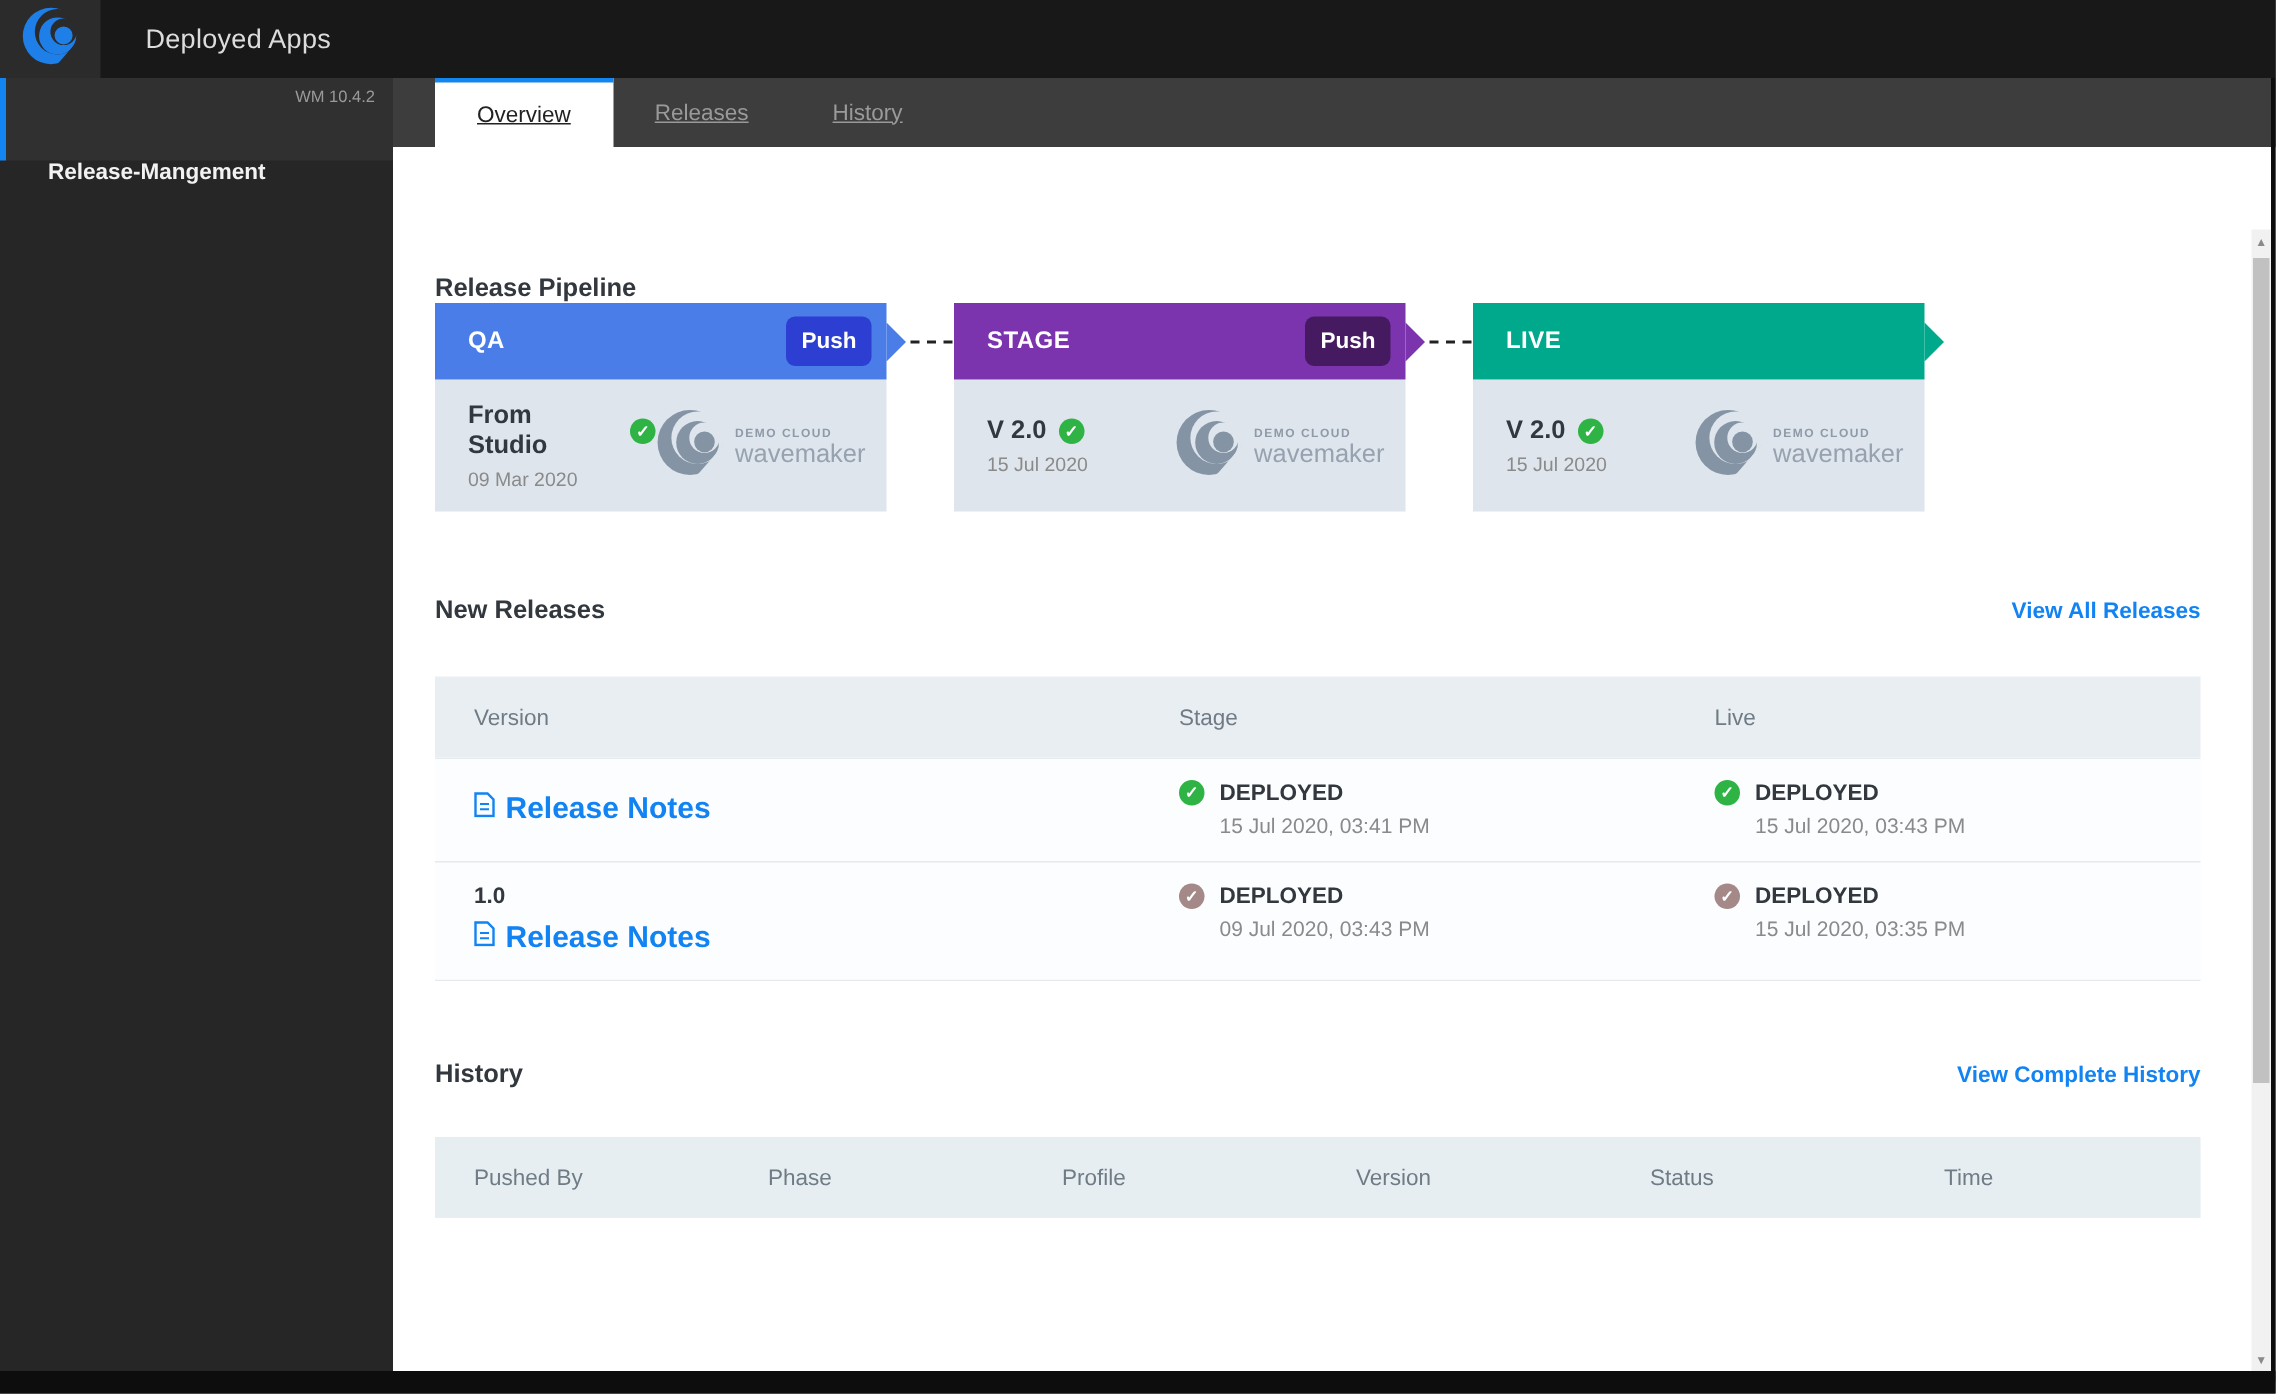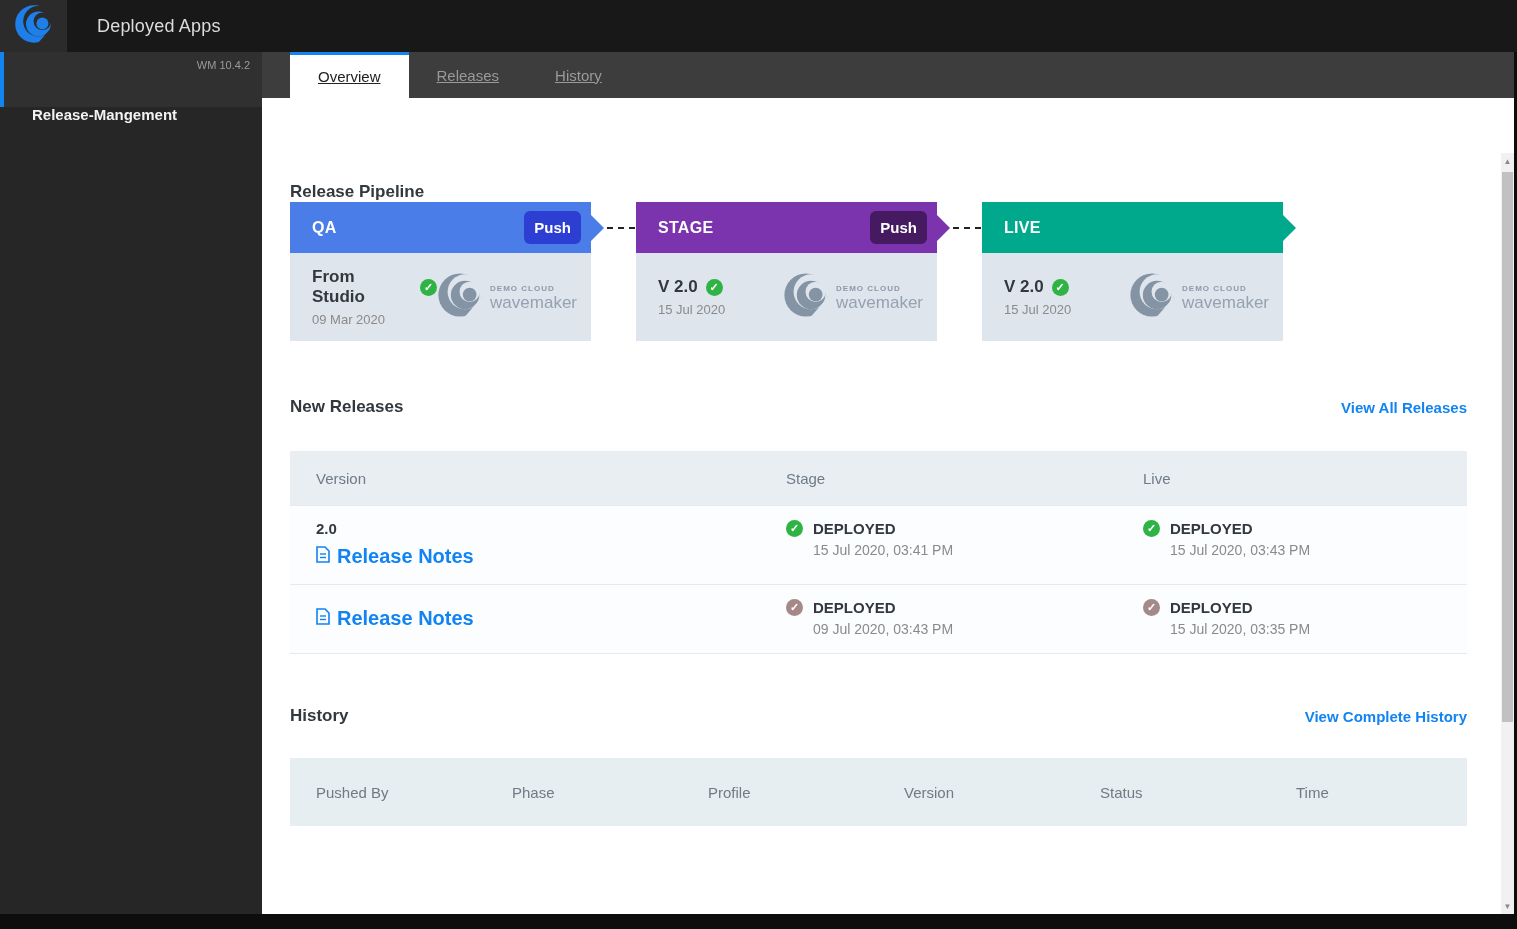--- a/index.html
+++ b/index.html
@@ -76,21 +76,21 @@
   .trow { display:flex; background:#fbfdff; border-top:1px solid #e7eaed; padding:14px 0 16px 0; }
   .cell { padding-left:26px; }
   .ver-num { font-size:15px; font-weight:bold; color:#32383e; }
   .notes-link { display:flex; align-items:center; gap:7px; margin-top:8px; color:#1283f2;
                 font-size:20px; font-weight:bold; text-decoration:none; cursor:pointer; }
   .status-wrap { display:flex; gap:10px; }
   .status-text { font-size:15px; font-weight:bold; color:#32383e; line-height:17px; }
   .status-time { font-size:14px; color:#8a8a8a; margin-top:5px; }
 
   .hist-table { margin-top:32px; border-bottom:none; }
-  .hist-thead { display:flex; background:#e7eef2; height:68px; align-items:center; }
+  .hist-thead { display:flex; background:#e7eef2; height:54px; align-items:center; }
   .hist-th { width:196px; color:#6f7b85; font-size:15px; padding-left:26px; }
 
   
   .scrollbar { position:absolute; top:101px; right:3px; bottom:0; width:13px; background:#f1f1f1; }
   .sb-arrow { position:absolute; left:0; width:13px; height:16px; color:#8a8a8a; font-size:8px;
               display:flex; align-items:center; justify-content:center; cursor:pointer; }
   .sb-up { top:0; } .sb-down { bottom:0; }
   .sb-thumb { position:absolute; left:1px; top:19px; width:11px; height:550px; background:#c1c1c1; cursor:grab; }
   .right-edge { position:absolute; top:0; right:0; bottom:0; width:3px; background:#0d0d0d; }
   .bottom-bar { height:7px; background:#0d0d0d; }
@@ -244,21 +244,20 @@
 
         <div class="table">
           <div class="thead">
             <div class="th col-version">Version</div>
             <div class="th col-stage">Stage</div>
             <div class="th col-live">Live</div>
           </div>
 
           <div class="trow">
             <div class="cell col-version">
-              <div class="ver-num">2.0</div>
               <a class="notes-link">
                 <span>
                   <svg width="14" height="17" viewBox="0 0 14 17">
                     <path d="M1 1 h8 l4 4 v11 h-12 z" fill="none" stroke="#1283f2" stroke-width="1.6"></path>
                     <line x1="4" y1="8" x2="10" y2="8" stroke="#1283f2" stroke-width="1.4"></line>
                     <line x1="4" y1="11.5" x2="10" y2="11.5" stroke="#1283f2" stroke-width="1.4"></line>
                   </svg>
                 </span>
                 <span>Release Notes</span>
               </a>
@@ -278,20 +277,21 @@
                 <span>
                   <div class="status-text">DEPLOYED</div>
                   <div class="status-time">15 Jul 2020, 03:43 PM</div>
                 </span>
               </div>
             </div>
           </div>
 
           <div class="trow">
             <div class="cell col-version">
+              <div class="ver-num">1.0</div>
               <a class="notes-link">
                 <span>
                   <svg width="14" height="17" viewBox="0 0 14 17">
                     <path d="M1 1 h8 l4 4 v11 h-12 z" fill="none" stroke="#1283f2" stroke-width="1.6"></path>
                     <line x1="4" y1="8" x2="10" y2="8" stroke="#1283f2" stroke-width="1.4"></line>
                     <line x1="4" y1="11.5" x2="10" y2="11.5" stroke="#1283f2" stroke-width="1.4"></line>
                   </svg>
                 </span>
                 <span>Release Notes</span>
               </a>

